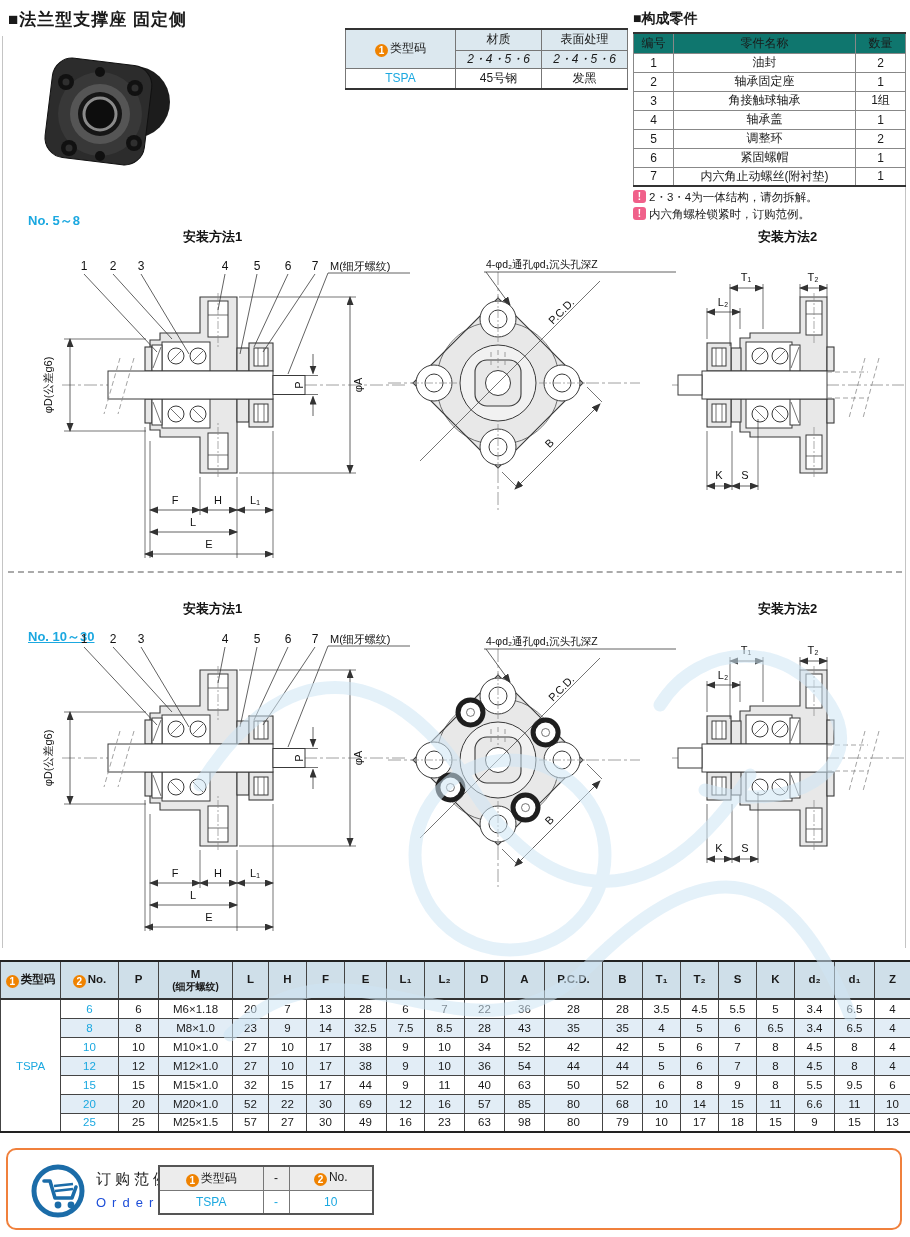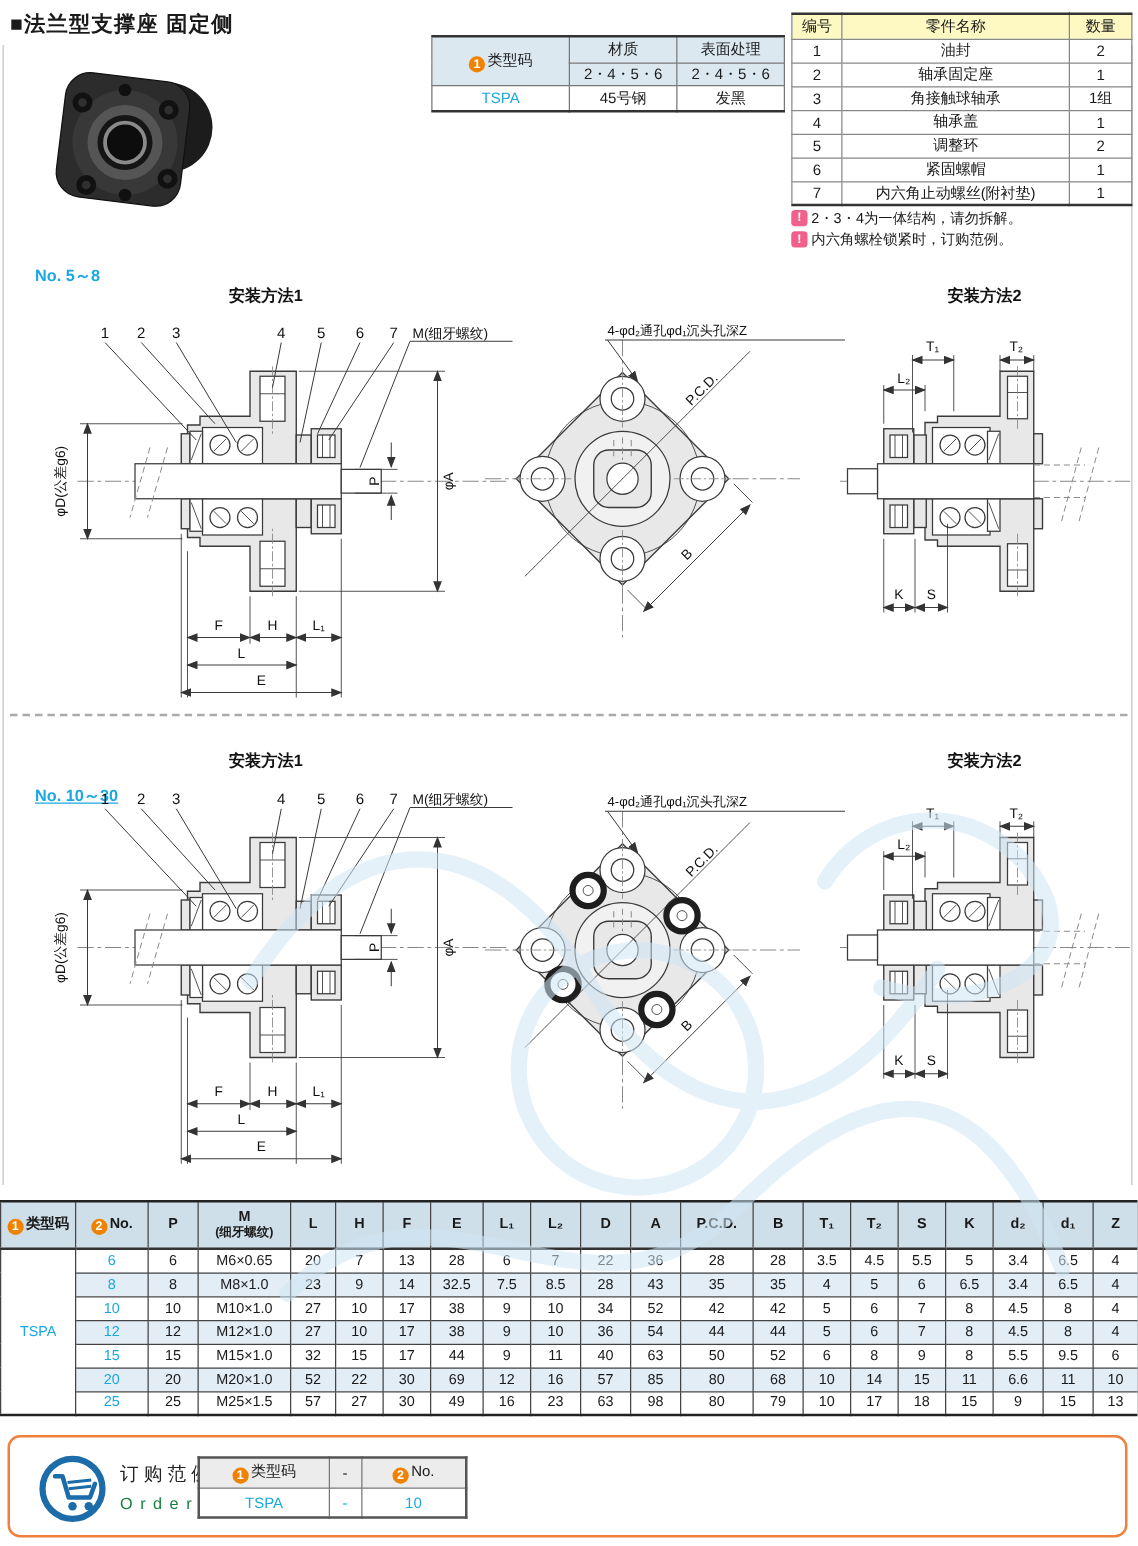--- a/index.html
+++ b/index.html
@@ -14,33 +14,33 @@
   
   .edge-line{position:absolute;top:36px;height:912px;width:1px;background:#c4c4c4;}
   
   .page-title{left:8px;top:8px;font-size:17px;font-weight:bold;letter-spacing:1px;}
   
   table{border-collapse:collapse;}
   .type-table{left:345px;top:28px;width:282px;font-size:12px;table-layout:fixed;}
   .type-table th,.type-table td{border:1px solid #777;text-align:center;padding:0;}
   .type-table th{background:#dce8ef;font-weight:normal;}
   .type-table .r1 th{height:21px;}
-  .type-table .r2 th{height:16px;}
+  .type-table .r2 th{height:16px;font-style:italic;}
   .type-table td{height:21px;background:#fff;}
   .type-table{border-top:2px solid #333;border-bottom:2px solid #333;}
   .blue{color:var(--accent-blue);}
   .badge{display:inline-flex;width:13px;height:13px;border-radius:50%;background:var(--badge-orange);
          color:#fff;font-size:10px;font-weight:bold;align-items:center;justify-content:center;
          margin-right:2px;vertical-align:-2px;line-height:13px;}
   
   .parts-wrap{left:633px;top:10px;width:274px;}
   .parts-title{font-size:14px;font-weight:bold;margin:0 0 4px 0;}
   .parts-table{width:272px;font-size:12px;table-layout:fixed;border-top:2px solid #333;border-bottom:2px solid #333;}
   .parts-table th,.parts-table td{border:1px solid #888;text-align:center;padding:0;height:19px;}
-  .parts-table th{background:#fef9c3;font-weight:normal;height:20px;}
+  .parts-table th{background:#0f766e;font-weight:normal;height:20px;}
   .note-line{display:flex;align-items:flex-start;font-size:11.5px;margin-top:3px;line-height:14px;}
   .note-icon{flex:0 0 13px;width:13px;height:13px;border-radius:3px;background:var(--note-pink);
              color:#fff;font-weight:bold;font-size:10px;display:inline-flex;align-items:center;
              justify-content:center;margin-right:3px;margin-top:0px;}
   
   .sec-range{font-size:13px;font-weight:bold;color:var(--accent-blue);}
   .sec-method{font-size:13px;font-weight:bold;color:#111;}
   .divider{left:8px;top:571px;width:894px;border-top:2px dashed #aaa;}
   
   svg text{font-family:"Liberation Sans","DejaVu Sans",sans-serif;}
@@ -65,21 +65,21 @@
   .spec-table tbody td{height:19px;background:#fff;}
   .spec-table tbody tr:nth-child(even) td{background:#e2edf6;}
   .spec-table td.typecode{background:#fff !important;color:var(--accent-blue);}
   .spec-table td.no-cell{color:var(--accent-blue);}
   .m-sub{font-size:10px;font-weight:bold;}
   
   .order-box{left:6px;top:1148px;width:896px;height:82px;border:2px solid var(--order-border);
              border-radius:10px;background:#fff;}
   .order-labels{position:absolute;left:88px;top:20px;}
   .order-cn{font-size:15px;letter-spacing:4px;color:#222;}
-  .order-en{font-size:13px;letter-spacing:6px;color:#15803d;margin-top:6px;}
+  .order-en{font-size:13px;letter-spacing:6px;color:#1d4ed8;margin-top:6px;}
   .order-table{position:absolute;left:150px;top:15px;font-size:12px;table-layout:fixed;border:2px solid #555;}
   .order-table th,.order-table td{border:1px solid #777;text-align:center;padding:0;height:24px;}
   .order-table th{background:#ececec;font-weight:normal;}
   .wm{pointer-events:none;z-index:6;opacity:.55;}
   .wm path,.wm circle{stroke:#cfe6f5;stroke-width:13;fill:none;stroke-linecap:round;}
 </style>
 </head>
 <body>
 
 <svg width="0" height="0" style="position:absolute" aria-hidden="true">
@@ -134,20 +134,21 @@
   </tr>
   <tr>
     <td class="blue">TSPA</td>
     <td>45号钢</td>
     <td>发黑</td>
   </tr>
 </tbody>
   </table>
 
 <div class="abs parts-wrap">
+  <div class="parts-title">■构成零件</div>
   <table class="parts-table">
     <colgroup>
         <col style="width:40px">
         <col style="width:182px">
         <col style="width:50px">
       </colgroup>
     <thead>
       <tr>
         <th>编号</th>
         <th>零件名称</th>
@@ -605,21 +606,21 @@
       <th>d₂</th>
       <th>d₁</th>
       <th>Z</th>
     </tr>
   </thead>
   <tbody>
       <tr>
         <td rowspan="7" class="typecode">TSPA</td>
         <td class="no-cell">6</td>
         <td>6</td>
-        <td>M6×0.65</td>
+        <td>M6×1.18</td>
         <td>20</td>
         <td>7</td>
         <td>13</td>
         <td>28</td>
         <td>6</td>
         <td>7</td>
         <td>22</td>
         <td>36</td>
         <td>28</td>
         <td>28</td>

